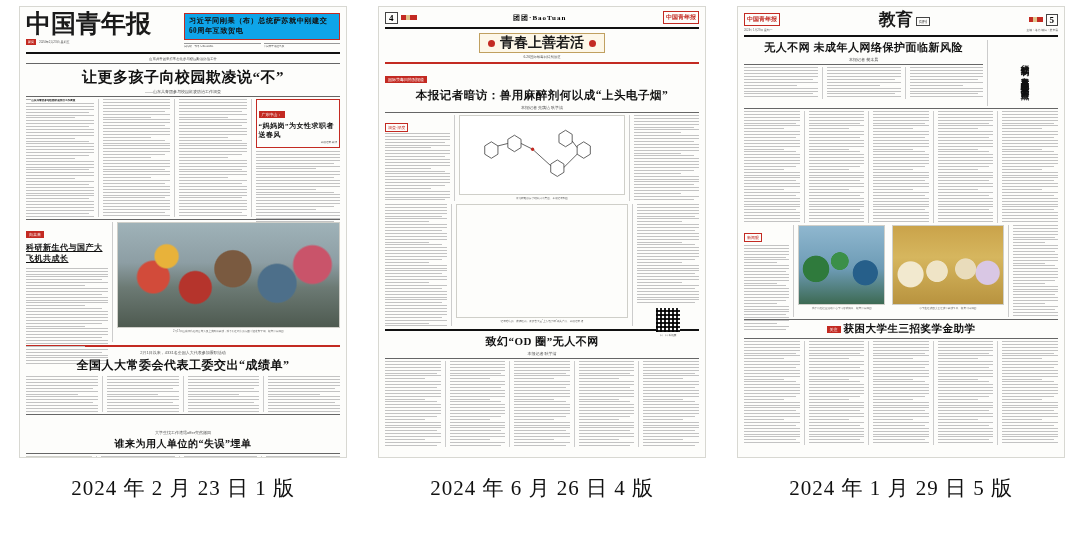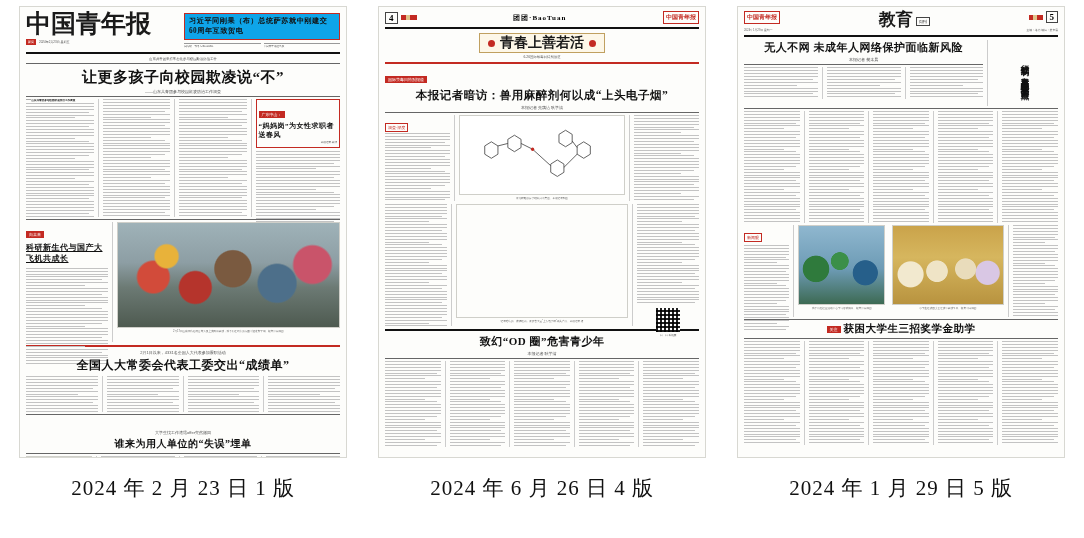--- a/index.html
+++ b/index.html
@@ -766,21 +766,21 @@
                 <i></i>
                 <i></i>
             </div>
             <div class="qr" style="width:24px;height:24px;margin:3px auto 0 auto;"></div>
             <div class="cap">扫一扫 看视频</div>
           </div>
         </div>
 
         <div class="rulethick"></div>
 
-        <div class="headline" style="font-size:11px;margin:3px 0 1px 0;">致幻“OD 圈”危害青少年</div>
+        <div class="headline" style="font-size:11px;margin:3px 0 1px 0;">致幻“OD 圈”无人不网</div>
         <div class="subhead">本报记者 耿学清</div>
         <div class="rulethin"></div>
 
         <div class="cols" style="height:86px;margin-top:2px;">
           <div class="col microblock">
               <i></i>
               <i></i>
               <i></i>
               <i></i>
               <i></i>
@@ -943,21 +943,21 @@
               <i></i>
             </div>
         </div>
       </div>
       <div class="caption">2024 年 6 月 26 日 4 版</div>
     </div>
 
     <div class="paper-col">
       <div class="page">
 
-        <div class="masthead-row" style="align-items:flex-start;">
+        <div class="masthead-row" style="align-items:center;">
           <div class="red" style="font-family:'Liberation Serif',serif;font-size:6px;font-weight:bold;border:1px solid #c32a22;padding:1px 2px;">中国青年报</div>
           <div style="display:flex;align-items:flex-end;gap:3px;">
             <div class="masthead-logo" style="font-size:17px;">教育</div>
             <div style="border:1px solid #444;font-size:4px;padding:1px 2px;margin-bottom:2px;">周刊</div>
           </div>
           <div style="display:flex;align-items:center;gap:3px;">
             <div class="flagstrip" style="width:14px;"></div>
             <div style="border:1px solid #444;padding:0px 3px;font-family:'Liberation Serif',serif;font-size:9px;font-weight:bold;">5</div>
           </div>
         </div>

